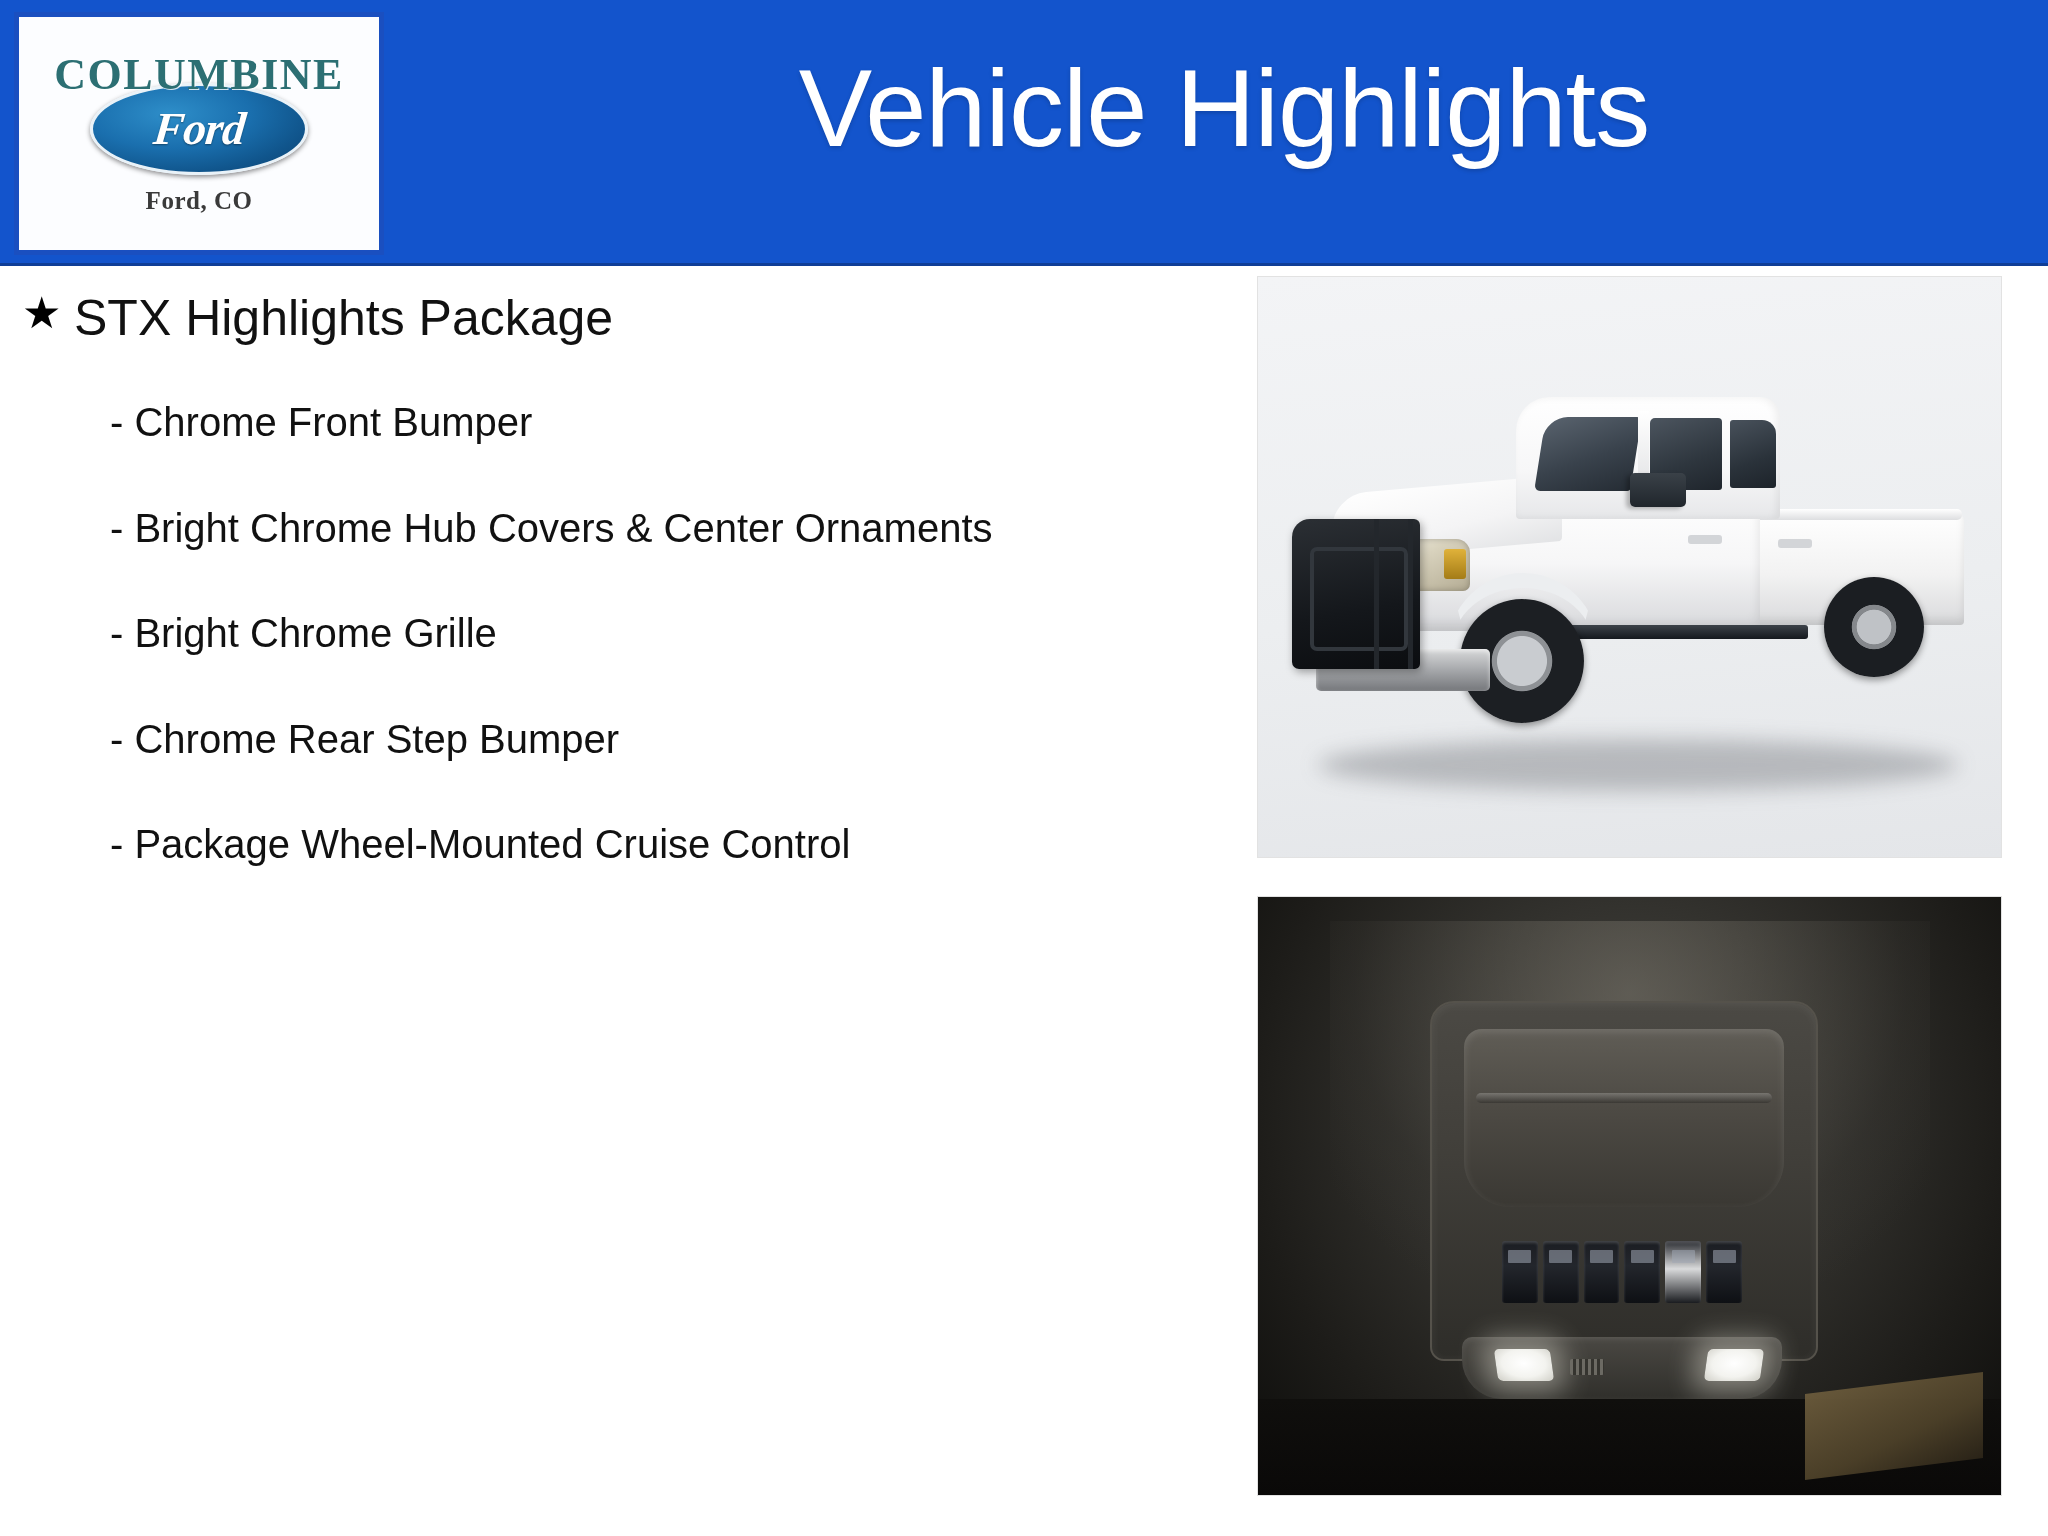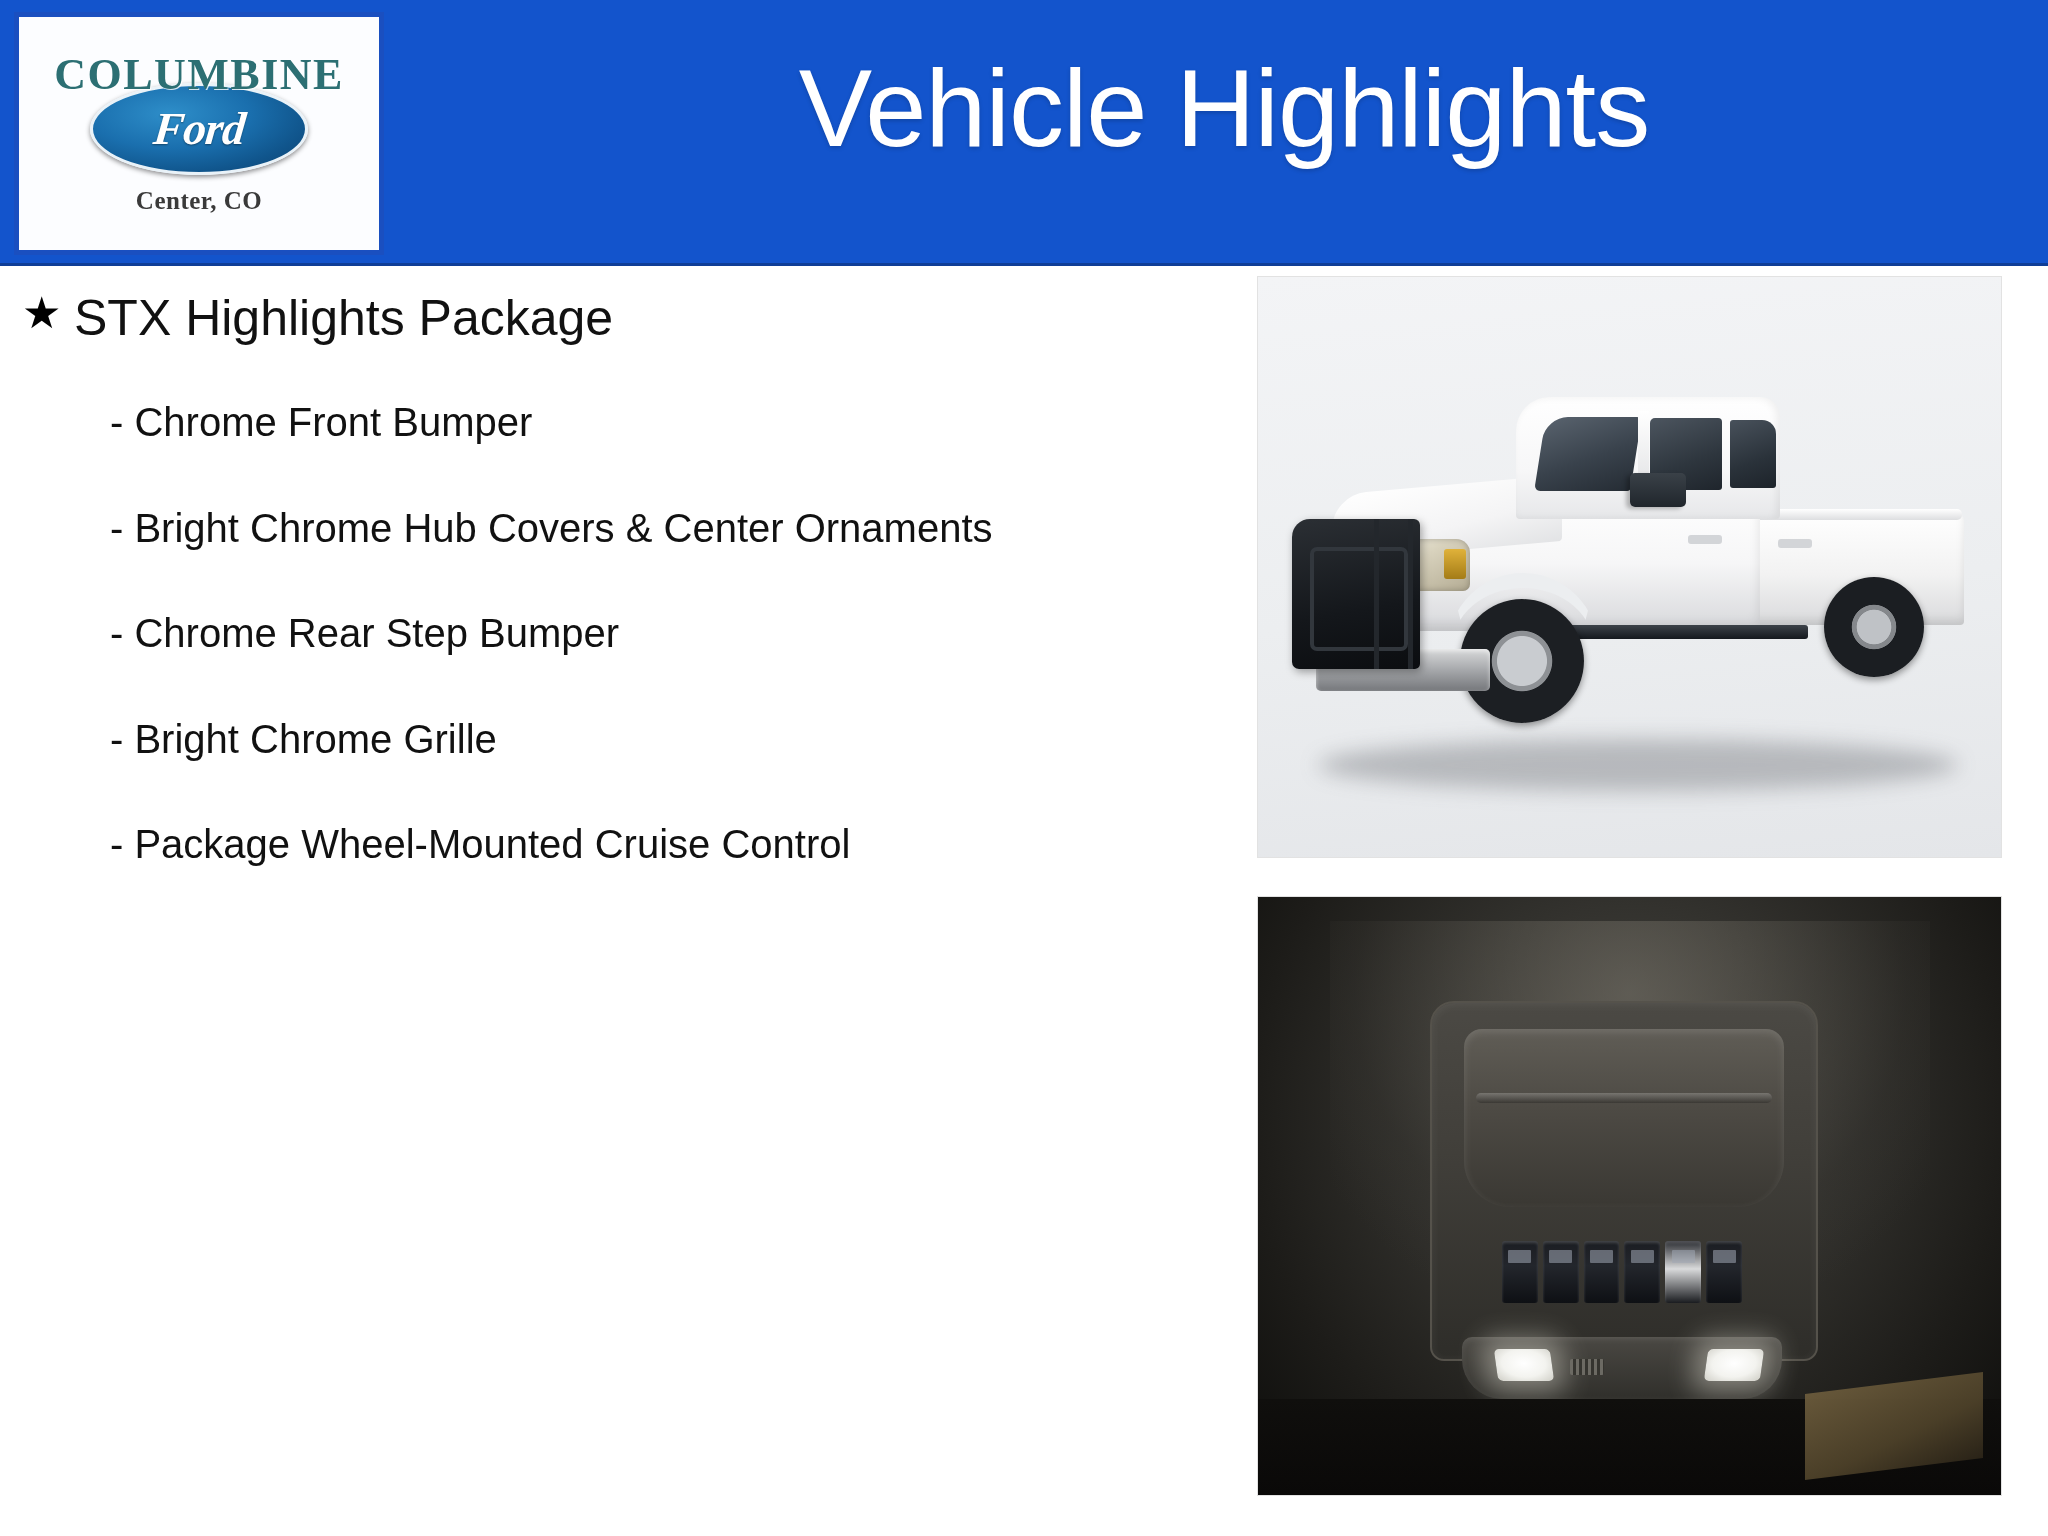--- a/index.html
+++ b/index.html
@@ -341,40 +341,40 @@
 </head>
 <body>
 
 <div class="banner">
 
   <div class="logo-frame">
     <div class="logo-word">COLUMBINE</div>
     <div class="ford-oval">
       <span class="ford-script">Ford</span>
     </div>
-    <div class="logo-city">Center, CO</div>
+    <div class="logo-city">Ford, CO</div>
   </div>
 
   <div class="banner-title">Vehicle Highlights</div>
 </div>
 
 <div class="body-area">
 
   <div class="bullets">
 
     <div class="bullet-main">
       <span class="star-icon">★</span>
       <span class="bullet-main-text">STX Highlights Package</span>
     </div>
 
     <div class="sub-list">
       <div class="sub-item">- Chrome Front Bumper</div>
       <div class="sub-item">- Bright Chrome Hub Covers &amp; Center Ornaments</div>
+      <div class="sub-item">- Bright Chrome Grille</div>
       <div class="sub-item">- Chrome Rear Step Bumper</div>
-      <div class="sub-item">- Bright Chrome Grille</div>
       <div class="sub-item">- Package Wheel-Mounted Cruise Control</div>
     </div>
   </div>
 
   <div class="photo-col">
 
     <div class="photo photo-truck">
       <div class="tk">
         <div class="tk-shadow"></div>
         <div class="tk-bed"></div>

